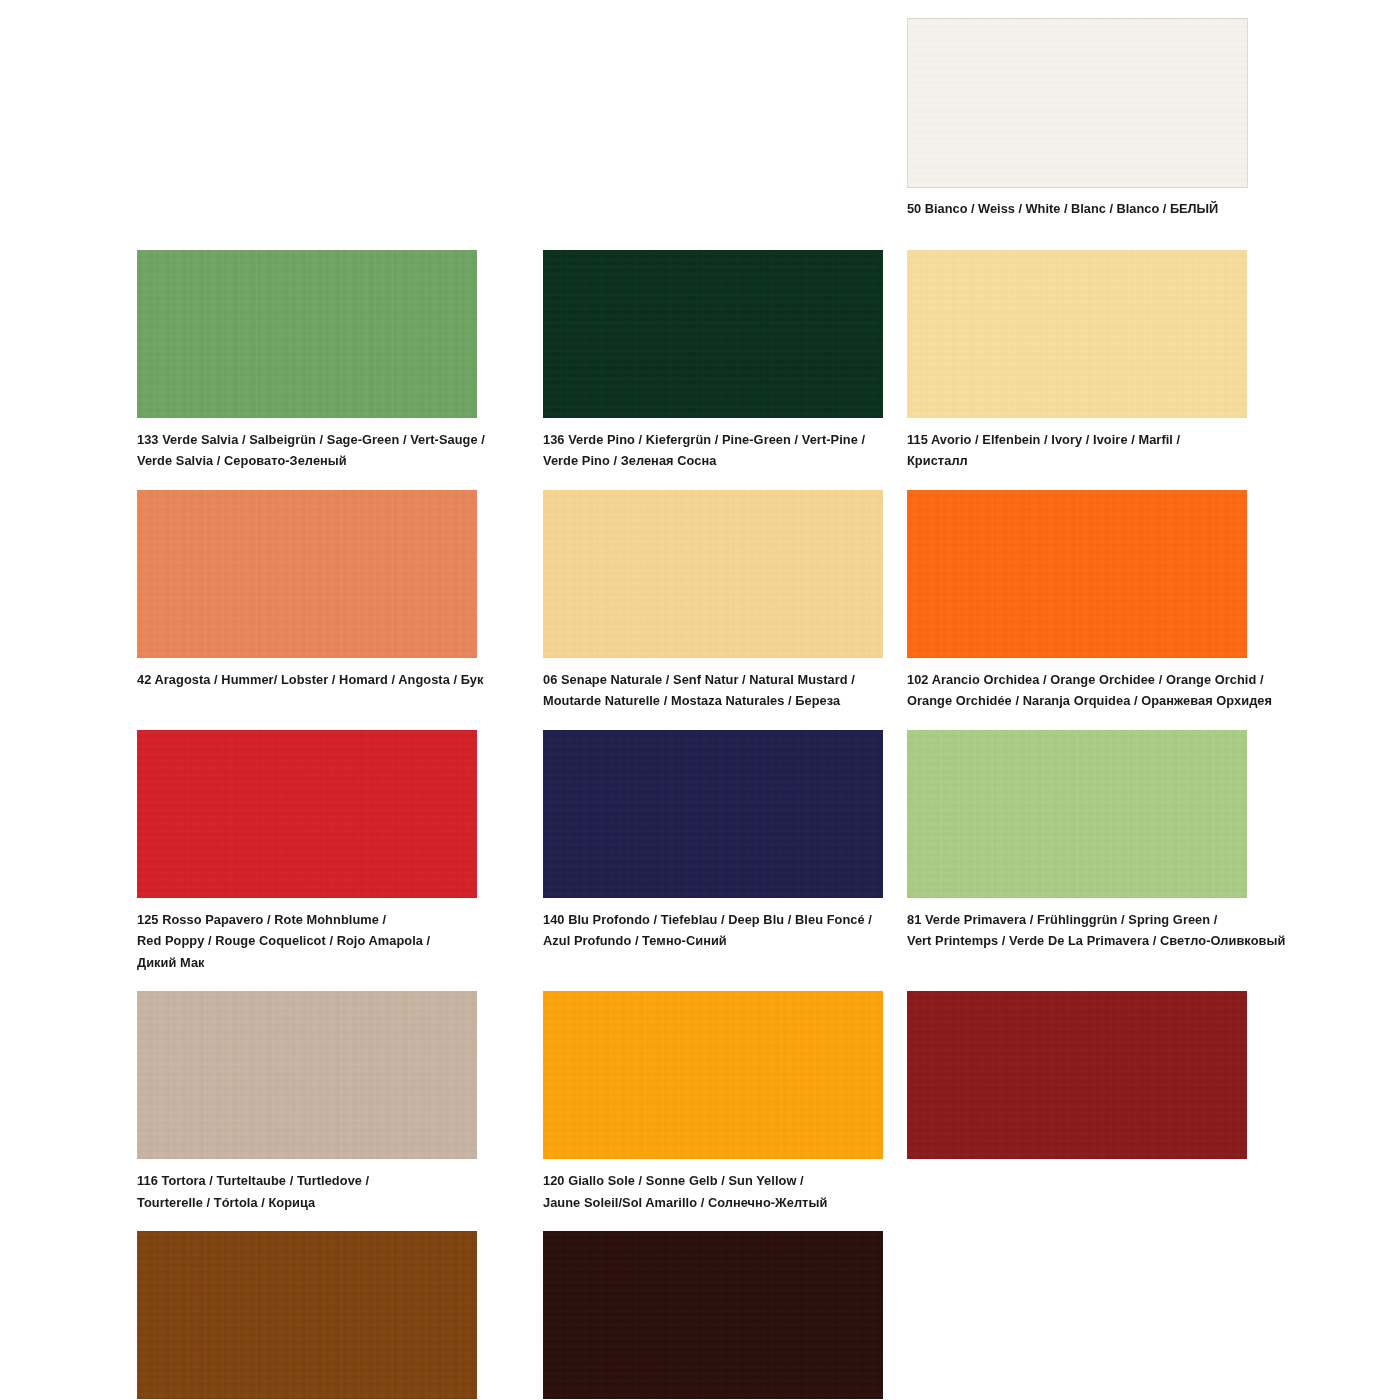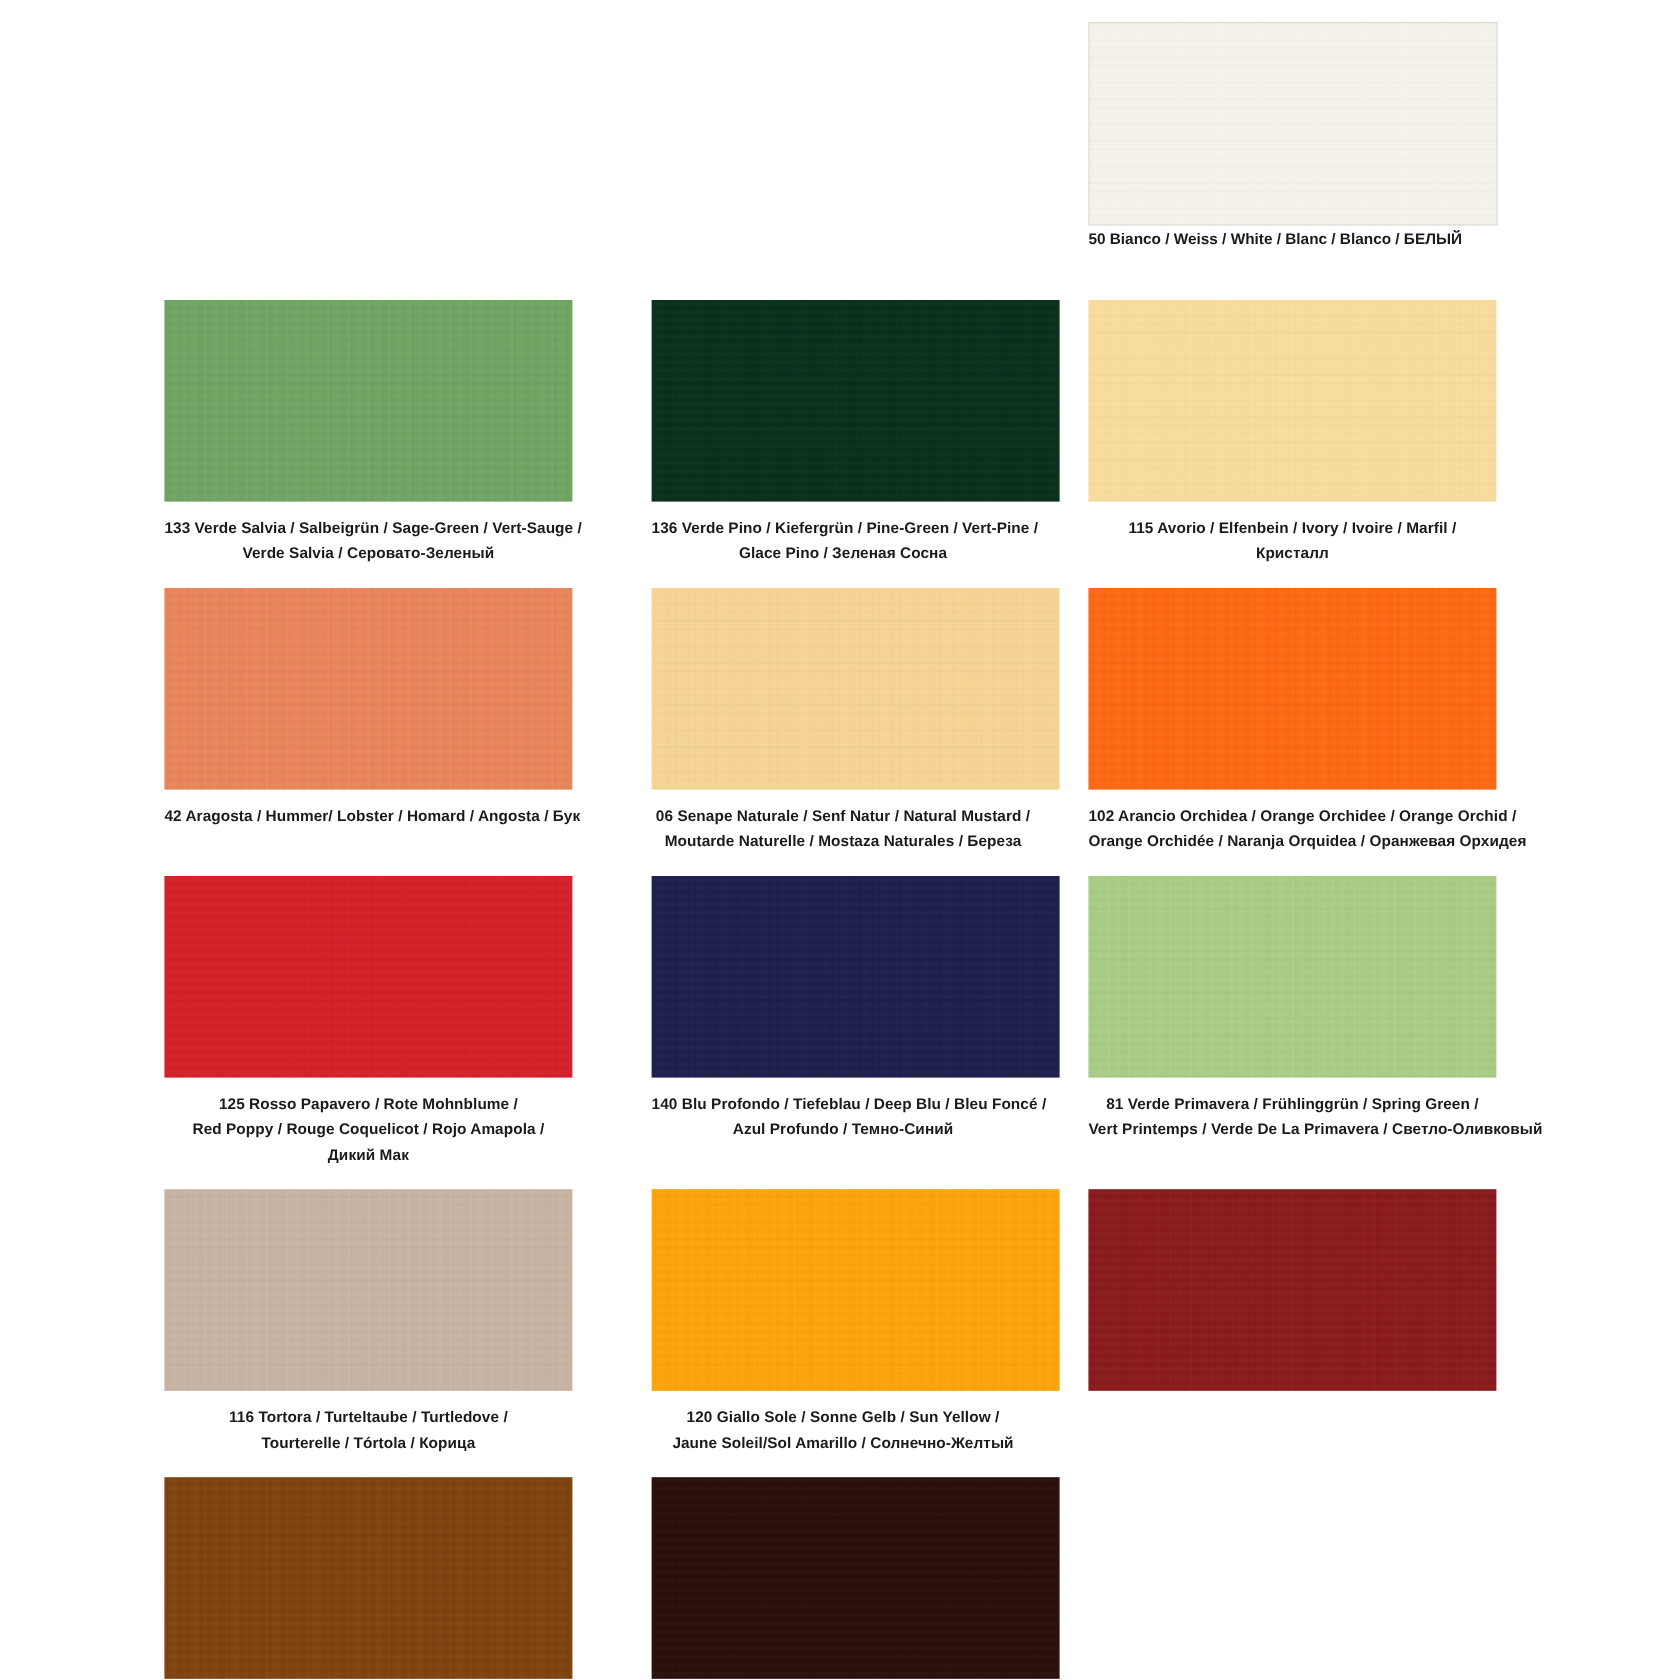--- a/index.html
+++ b/index.html
@@ -95,30 +95,30 @@
   }
 
   .caption {
     margin-top: 11px;
     font-size: 12.8px;
     line-height: 1.68;
     letter-spacing: 0.005em;
     color: #1a1a1a;
     max-width: 360px;
     font-weight: 600;
-    text-align: center;
   }
   .caption .line { display: block; white-space: nowrap; }
 
   
   .top-swatch {
     width: 341px;
     height: 170px;
   }
   .top-caption {
+    margin-top: 10px;
     font-size: 12.8px;
     line-height: 1.68;
     font-weight: 600;
     color: #1a1a1a;
   }
 </style>
 </head>
 <body>
 
 <div class="sheet">
@@ -135,21 +135,21 @@
         <div class="swatch" style="background: rgb(111, 164, 99);"></div>
         <div class="caption">
           <span class="line">133 Verde Salvia / Salbeigrün / Sage-Green / Vert-Sauge /</span>
           <span class="line">Verde Salvia / Серовато-Зеленый</span>
         </div>
       </div>
       <div class="cell">
         <div class="swatch" style="background: rgb(10, 48, 28);"></div>
         <div class="caption">
           <span class="line">136 Verde Pino / Kiefergrün / Pine-Green / Vert-Pine /</span>
-          <span class="line">Glace Pino / Зеленая Сосна</span>
+          <span class="line">Verde Pino / Зеленая Сосна</span>
         </div>
       </div>
       <div class="cell">
         <div class="swatch" style="background: rgb(247, 220, 158);"></div>
         <div class="caption">
           <span class="line">115 Avorio / Elfenbein / Ivory / Ivoire / Marfil /</span>
           <span class="line">Кристалл</span>
         </div>
       </div>
       <div class="cell">

